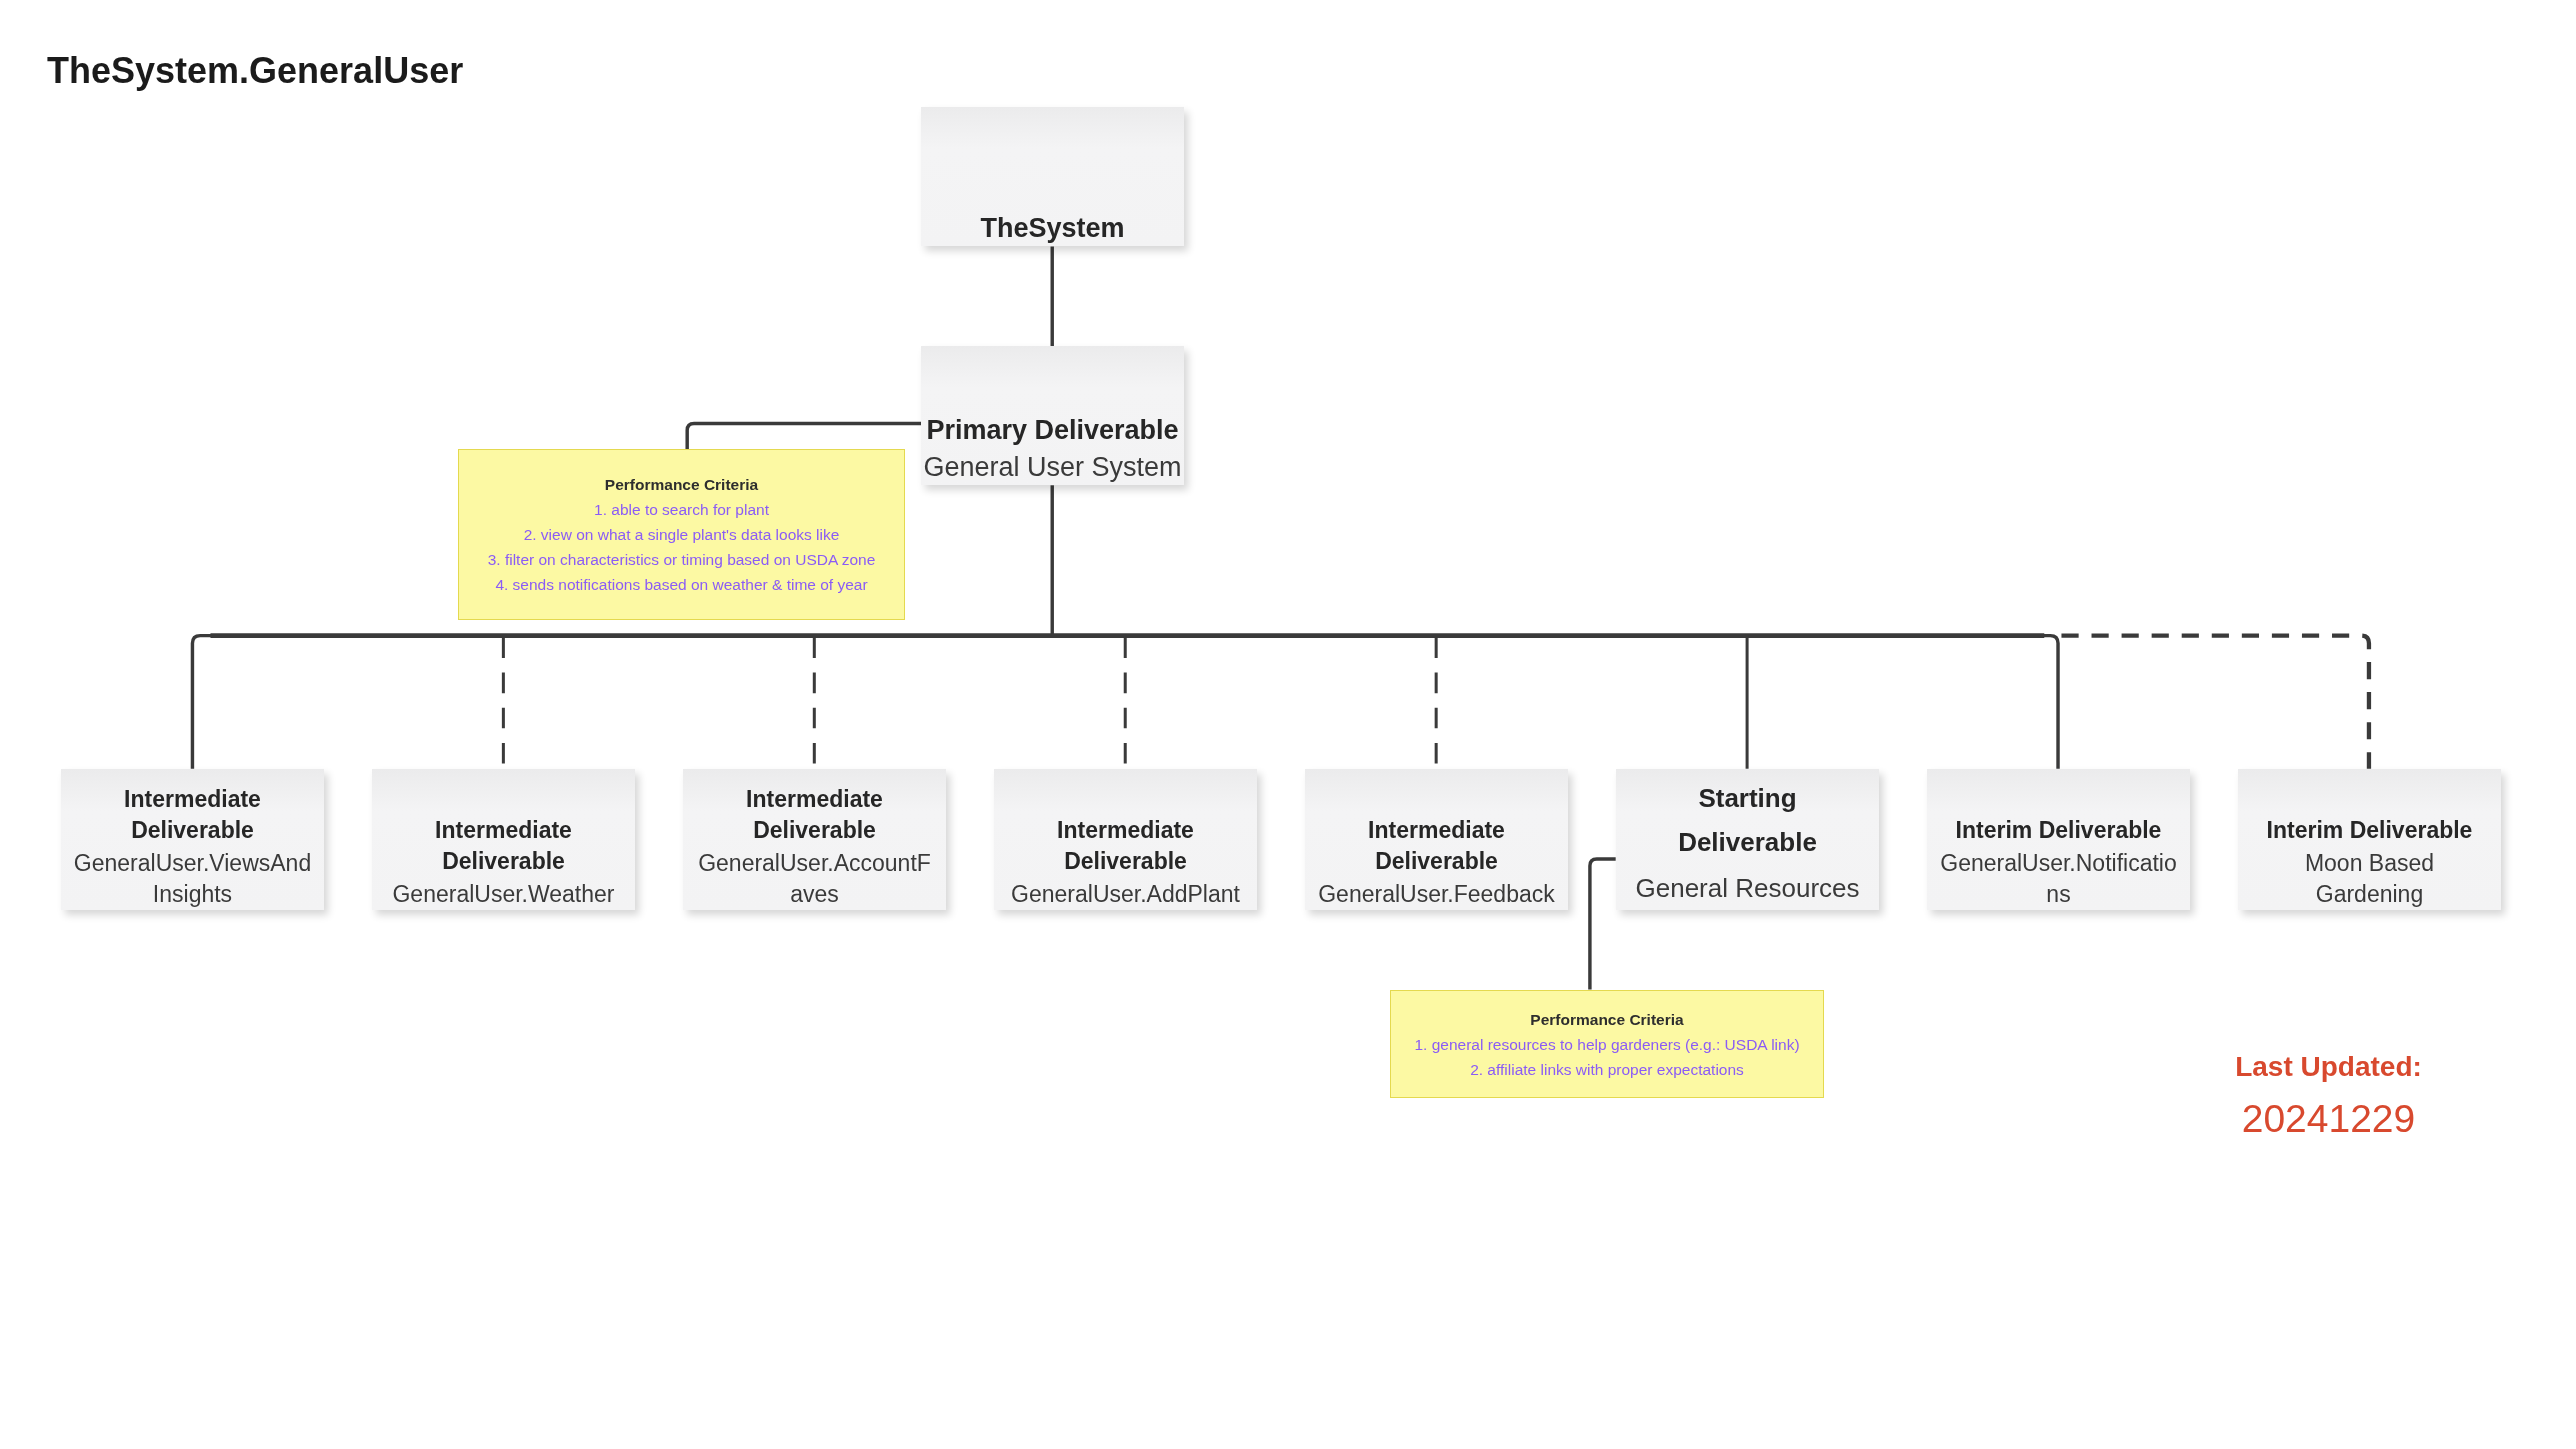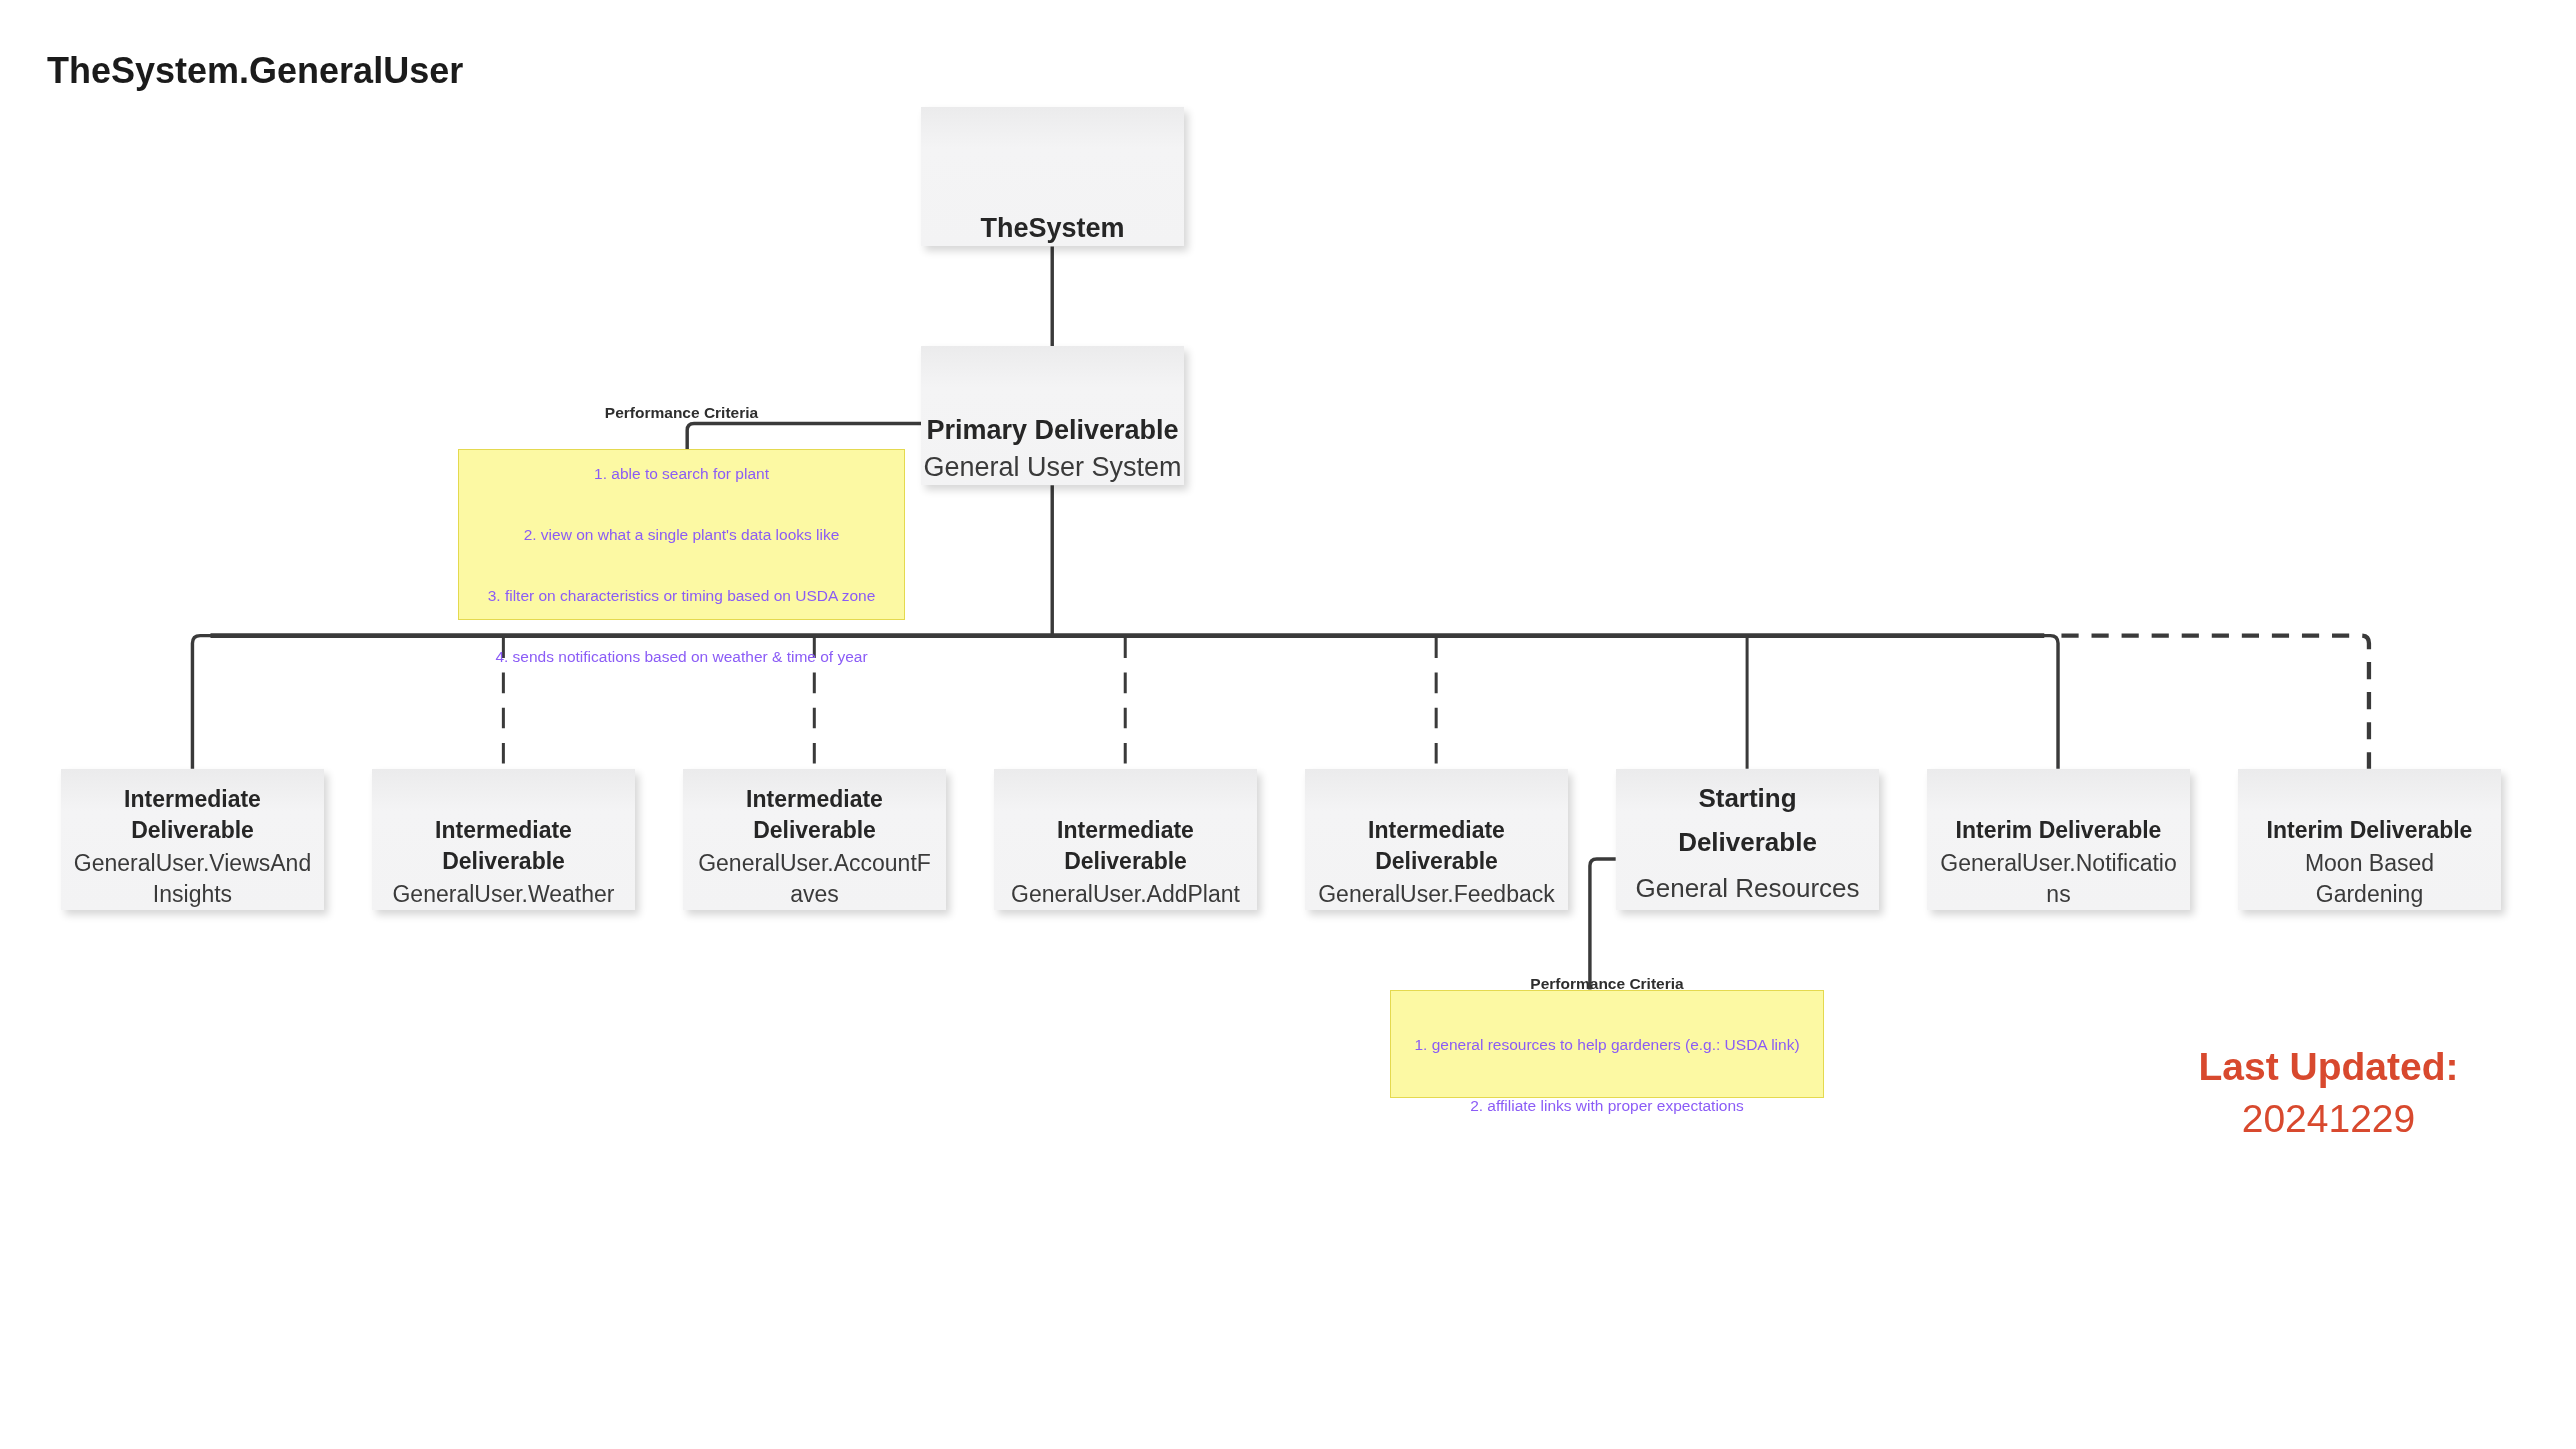--- a/index.html
+++ b/index.html
@@ -32,32 +32,32 @@
 
   .c1{left:61px;}  .c2{left:372px;}  .c3{left:683px;}  .c4{left:994px;}
   .c5{left:1305px;} .c6{left:1616px;} .c7{left:1927px;} .c8{left:2238px;}
   .thesystem{left:921px;top:107px;}
   .primary{left:921px;top:346px;}
 
   .note{
     position:absolute;box-sizing:border-box;
     background:#fcf9a3;border:1.7px solid #e4d94f;
     display:flex;flex-direction:column;justify-content:center;align-items:center;
-    text-align:center;padding:8.6px 12px;gap:36px;
+    text-align:center;padding:8.6px 12px;
   }
   .note1{left:458px;top:449px;width:447px;height:171px;}
   .note2{left:1390px;top:990px;width:434px;height:108px;}
   .note-heading{font-weight:bold;font-size:15.5px;line-height:25px;color:#2e2e2e;}
   .note-item{font-size:15.5px;line-height:25px;color:#8b5cf6;white-space:nowrap;}
 
   .last-updated{
     position:absolute;left:2148px;top:1041px;width:361px;
     text-align:center;color:#d8492e;
   }
-  .last-updated .lbl{font-size:39px;font-weight:bold;line-height:52px;}
+  .last-updated .lbl{font-size:28px;font-weight:bold;line-height:52px;}
   .last-updated .val{font-size:39px;line-height:52px;}
 </style>
 </head>
 <body>
 
 <div class="canvas">
 
   <h1 class="page-title">TheSystem.GeneralUser</h1>
 
   <svg class="connectors" width="2576" height="1449" viewBox="0 0 2999 1687">

